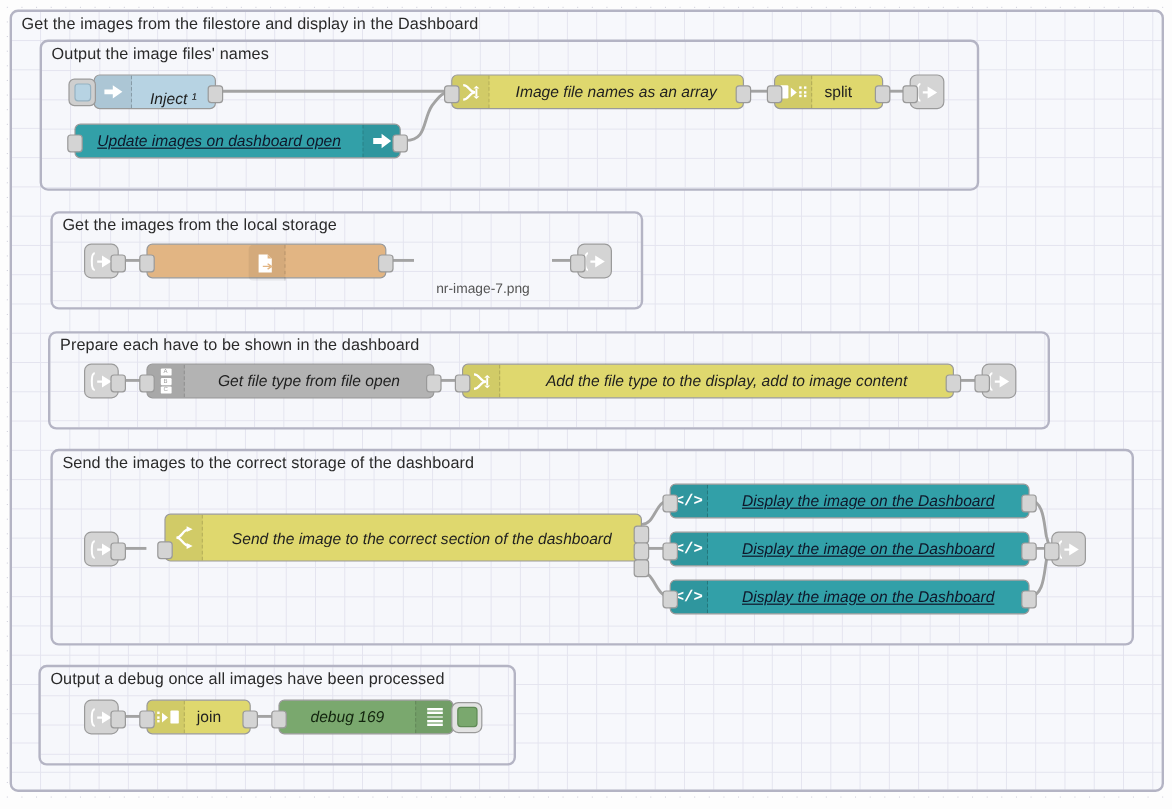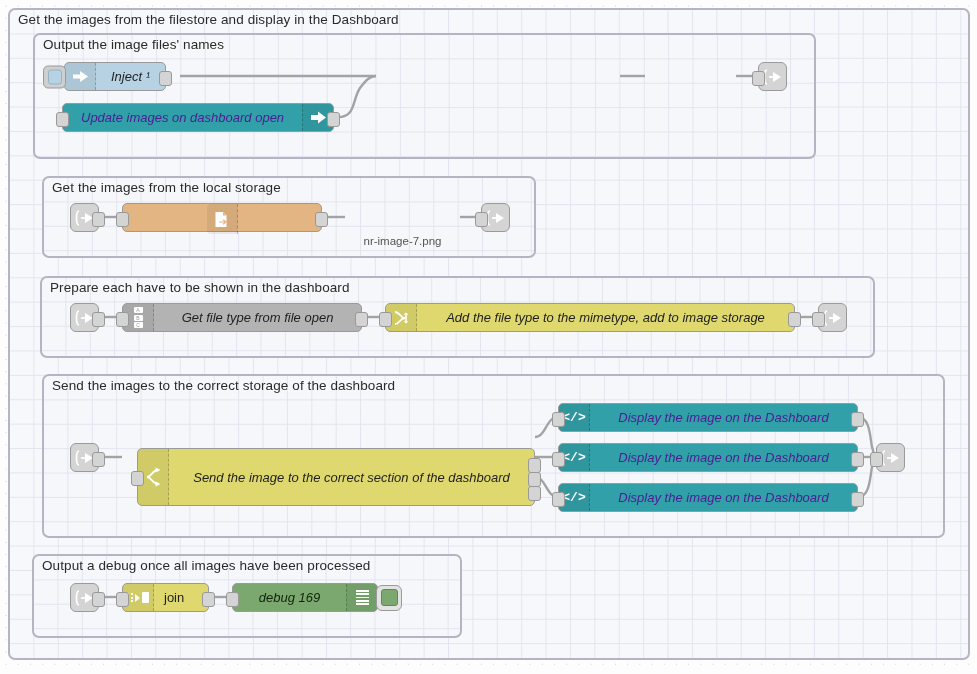--- a/index.html
+++ b/index.html
@@ -57,21 +57,21 @@
   .node .label{
     flex:1;text-align:center;
     font-size:13px;font-style:italic;color:#1f1f1f;
     padding:0 8px;white-space:nowrap;overflow:hidden;
   }
   .node .label.plain{font-style:normal;text-align:left;padding-left:10px;}
   .node .label.left{text-align:left;}
   
   .n-inject   {background:#b7d3e3;}
   .n-teal     {background:#32a0a8;}
-  .n-teal .label{color:#4c1d95;}
+  .n-teal .label{color:#0f172a;text-decoration:underline;}
   .n-yellow   {background:#dfd86e;}
   .n-gray     {background:#b3b3b3;}
   .n-orange   {background:#e2b583;flex-direction:column;}
   .n-green    {background:#7aa86e;}
   .n-green .label{color:#12240e;}
   .n-link     {background:#d4d4d4;}
   
   .port{
     position:absolute;width:11px;height:13px;
     background:#d4d4d4;border:1px solid #999;
@@ -146,21 +146,21 @@
   </div>
 
   <div class="group" style="left:40px;top:276px;width:835px;height:82px;">
     <div class="group-label">Prepare each have to be shown in the dashboard</div>
   </div>
 
   <div class="group" style="left:42px;top:374px;width:903px;height:164px;">
     <div class="group-label">Send the images to the correct storage of the dashboard</div>
   </div>
 
-  <div class="group" style="left:32px;top:554px;width:430px;height:84px;text-align:center;">
+  <div class="group" style="left:32px;top:554px;width:398px;height:84px;text-align:center;">
     <div class="group-label">Output a debug once all images have been processed</div>
   </div>
 
   <svg class="wires">
 
     <path d="M 180,76 L 352,76 C 368,76 366,76 376,76"></path>
 
     <path d="M 338,117 C 356,117 352,100 360,88 C 366,80 370,76 376,76"></path>
 
     <path d="M 620,76 L 645,76"></path>
@@ -189,21 +189,21 @@
 
     <path d="M 858,417 C 870,417 870,437 872,447 C 874,453 874,457 876,457"></path>
     <path d="M 858,457 L 876,457"></path>
     <path d="M 858,497 C 870,497 870,477 872,467 C 874,461 874,457 876,457"></path>
 
     <path d="M 99,597 L 122,597"></path>
 
     <path d="M 209,597 L 232,597"></path>
   </svg>
 
-  <div class="node n-inject" style="left:64px;top:62px;width:102px;height:29px;">
+  <div class="node n-inject" style="left:78px;top:62px;width:102px;height:29px;align-items:flex-end;">
     <div class="inject-btn">
       <i></i>
     </div>
     <div class="icon-box">
       <svg width="17" height="15" viewBox="0 0 17 15">
         <path d="M1 5.5 H8 V2 L16 7.5 L8 13 V9.5 H1 Z" fill="#fff"></path>
       </svg>
     </div>
     <div class="label">Inject ¹</div>
     <div class="port" style="right:-7px;top:8px;"></div>
@@ -213,21 +213,53 @@
     <div class="port" style="left:-7px;top:8px;"></div>
     <div class="label left" style="padding-left:18px;">Update images on dashboard open</div>
     <div class="icon-box right">
       <svg width="17" height="15" viewBox="0 0 17 15">
         <path d="M1 5 H8 V1.5 L16 7.5 L8 13.5 V10 H1 Z" fill="#fff"></path>
       </svg>
     </div>
     <div class="port" style="right:-7px;top:8px;"></div>
   </div>
 
-
+  <div class="node n-yellow" style="left:376px;top:62px;width:244px;height:29px;">
+    <div class="port" style="left:-7px;top:8px;"></div>
+    <div class="icon-box">
+      <svg width="17" height="16" viewBox="0 0 17 16">
+        <path d="M2 2 C7 2 7 8 12 8 M12 8 C7 8 7 14 2 14" stroke="#fff" stroke-width="1.8" fill="none"></path>
+        <path d="M13 5 L13 11" stroke="#fff" stroke-width="1.6"></path>
+        <path d="M10.5 4.8 L13 2.4 L15.5 4.8" fill="#fff"></path>
+        <path d="M10.5 11.2 L13 13.6 L15.5 11.2" fill="#fff"></path>
+      </svg>
+    </div>
+    <div class="label">Image file names as an array</div>
+    <div class="port" style="right:-7px;top:8px;"></div>
+  </div>
+
+  <div class="node n-yellow" style="left:645px;top:62px;width:91px;height:29px;">
+    <div class="port" style="left:-7px;top:8px;"></div>
+    <div class="icon-box">
+      <div class="splitglyph">
+        <span class="blk"></span>
+        <span class="tri"></span>
+        <span class="dots">
+            <i></i>
+            <i></i>
+            <i></i>
+            <i></i>
+            <i></i>
+            <i></i>
+          </span>
+      </div>
+    </div>
+    <div class="label plain">split</div>
+    <div class="port" style="right:-7px;top:8px;"></div>
+  </div>
 
   <div class="node n-link" style="left:758px;top:62px;width:29px;height:29px;border-radius:6px;">
     <div class="port" style="left:-7px;top:8px;"></div>
     <div class="icon-box" style="width:100%;flex:1;border:none;background:transparent;">
       <svg width="20" height="16" viewBox="0 0 20 16">
         <path d="M4 1 C1.5 1 1.5 7 1.5 8 C1.5 9 1.5 15 4 15" stroke="#fff" stroke-width="1.7" fill="none"></path>
         <path d="M6 8 H14" stroke="#fff" stroke-width="1.8"></path>
         <path d="M10 3 L18 8 L10 13 Z" fill="#fff"></path>
       </svg>
     </div>
@@ -297,21 +329,21 @@
   <div class="node n-yellow" style="left:385px;top:303px;width:410px;height:29px;">
     <div class="port" style="left:-7px;top:8px;"></div>
     <div class="icon-box">
       <svg width="17" height="16" viewBox="0 0 17 16">
         <path d="M2 2 C7 2 7 8 12 8 M12 8 C7 8 7 14 2 14" stroke="#fff" stroke-width="1.8" fill="none"></path>
         <path d="M13 5 L13 11" stroke="#fff" stroke-width="1.6"></path>
         <path d="M10.5 4.8 L13 2.4 L15.5 4.8" fill="#fff"></path>
         <path d="M10.5 11.2 L13 13.6 L15.5 11.2" fill="#fff"></path>
       </svg>
     </div>
-    <div class="label">Add the file type to the mimetype, add to image storage</div>
+    <div class="label">Add the file type to the display, add to image content</div>
     <div class="port" style="right:-7px;top:8px;"></div>
   </div>
 
   <div class="node n-link" style="left:818px;top:303px;width:29px;height:29px;border-radius:6px;">
     <div class="port" style="left:-7px;top:8px;"></div>
     <div class="icon-box" style="width:100%;flex:1;border:none;background:transparent;">
       <svg width="20" height="16" viewBox="0 0 20 16">
         <path d="M4 1 C1.5 1 1.5 7 1.5 8 C1.5 9 1.5 15 4 15" stroke="#fff" stroke-width="1.7" fill="none"></path>
         <path d="M6 8 H14" stroke="#fff" stroke-width="1.8"></path>
         <path d="M10 3 L18 8 L10 13 Z" fill="#fff"></path>
@@ -323,21 +355,21 @@
     <div class="icon-box" style="width:100%;flex:1;border:none;background:transparent;">
       <svg width="20" height="16" viewBox="0 0 20 16">
         <path d="M4 1 C1.5 1 1.5 7 1.5 8 C1.5 9 1.5 15 4 15" stroke="#fff" stroke-width="1.7" fill="none"></path>
         <path d="M6 8 H14" stroke="#fff" stroke-width="1.8"></path>
         <path d="M10 3 L18 8 L10 13 Z" fill="#fff"></path>
       </svg>
     </div>
     <div class="port" style="right:-7px;top:8px;"></div>
   </div>
 
-  <div class="node n-yellow" style="left:137px;top:428px;width:398px;height:58px;margin-top:20px;">
+  <div class="node n-yellow" style="left:137px;top:428px;width:398px;height:40px;">
     <div class="port" style="left:-7px;top:22px;"></div>
     <div class="icon-box">
       <svg width="17" height="20" viewBox="0 0 17 20">
         <path d="M13 3 C7 3 7 10 2 10 C7 10 7 17 13 17" stroke="#fff" stroke-width="1.9" fill="none"></path>
         <path d="M10.5 0.6 L15.5 3 L10.5 5.4 Z" fill="#fff"></path>
         <path d="M10.5 14.6 L15.5 17 L10.5 19.4 Z" fill="#fff"></path>
       </svg>
     </div>
     <div class="label">Send the image to the correct section of the dashboard</div>
     <div class="port" style="right:-7px;top:9px;"></div>

